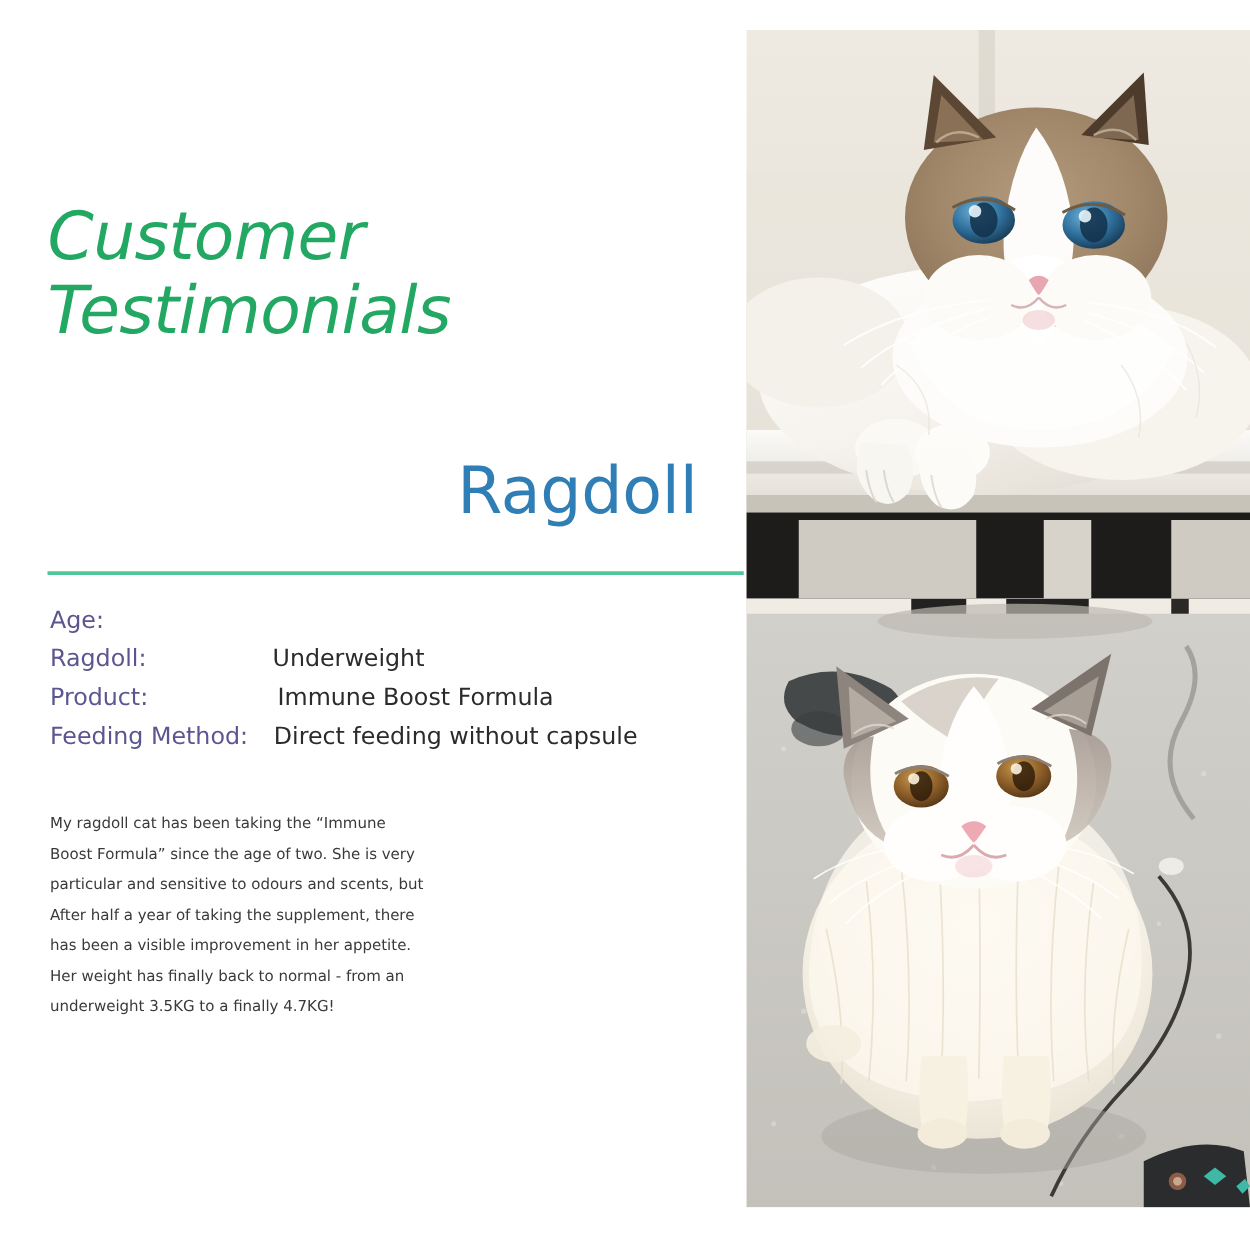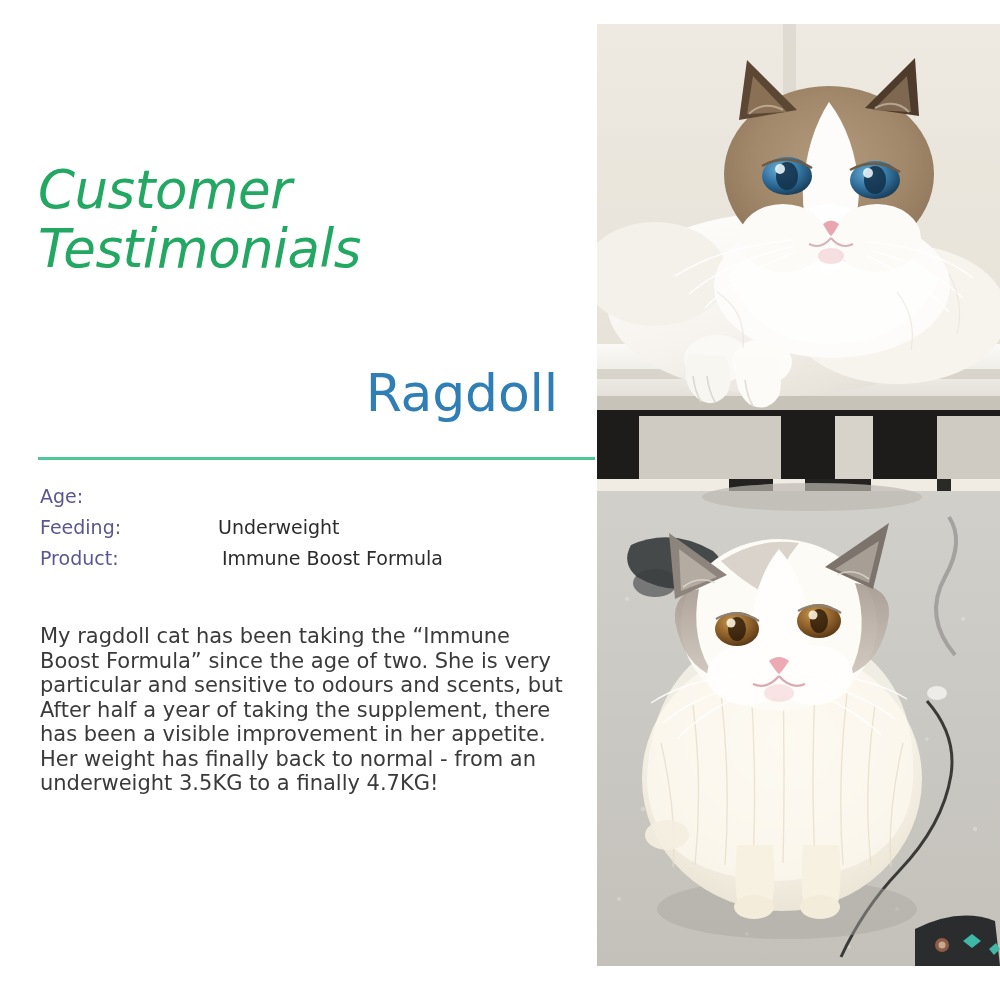--- a/index.html
+++ b/index.html
@@ -92,24 +92,24 @@
     line-height: 31px;
     white-space: nowrap;
   }
   .spec-row.indent-1 .spec-value { padding-left: 4px; }
   .spec-row.indent-2 .spec-value { padding-left: 1px; }
 
   
   .testimonial {
     position: absolute;
     left: 40px;
-    top: 624px;
+    top: 646px;
     width: 500px;
     color: #3a3a3a;
-    font-size: 21px;
+    font-size: 12px;
     line-height: 24.5px;
   }
   .testimonial .tline { display: block; white-space: nowrap; }
 
   
   .photo {
     position: absolute;
     overflow: hidden;
   }
   .photo-top {
@@ -140,26 +140,30 @@
 
     <div class="breed-title">Ragdoll</div>
 
     <div class="divider"></div>
 
     <div class="spec-table">
       <div class="spec-row">
         <span class="spec-label">Age:</span>
       </div>
       <div class="spec-row">
-        <span class="spec-label">Feeding:</span>
+        <span class="spec-label">Ragdoll:</span>
         <span class="spec-value">Underweight</span>
       </div>
       <div class="spec-row indent-1">
         <span class="spec-label">Product:</span>
         <span class="spec-value">Immune Boost Formula</span>
+      </div>
+      <div class="spec-row indent-2">
+        <span class="spec-label">Feeding Method:</span>
+        <span class="spec-value">Direct feeding without capsule</span>
       </div>
     </div>
 
     <div class="testimonial">
       <span class="tline">My ragdoll cat has been taking the “Immune</span>
       <span class="tline">Boost Formula” since the age of two. She is very</span>
       <span class="tline">particular and sensitive to odours and scents, but</span>
       <span class="tline">After half a year of taking the supplement, there</span>
       <span class="tline">has been a visible improvement in her appetite.</span>
       <span class="tline">Her weight has finally back to normal - from an</span>

